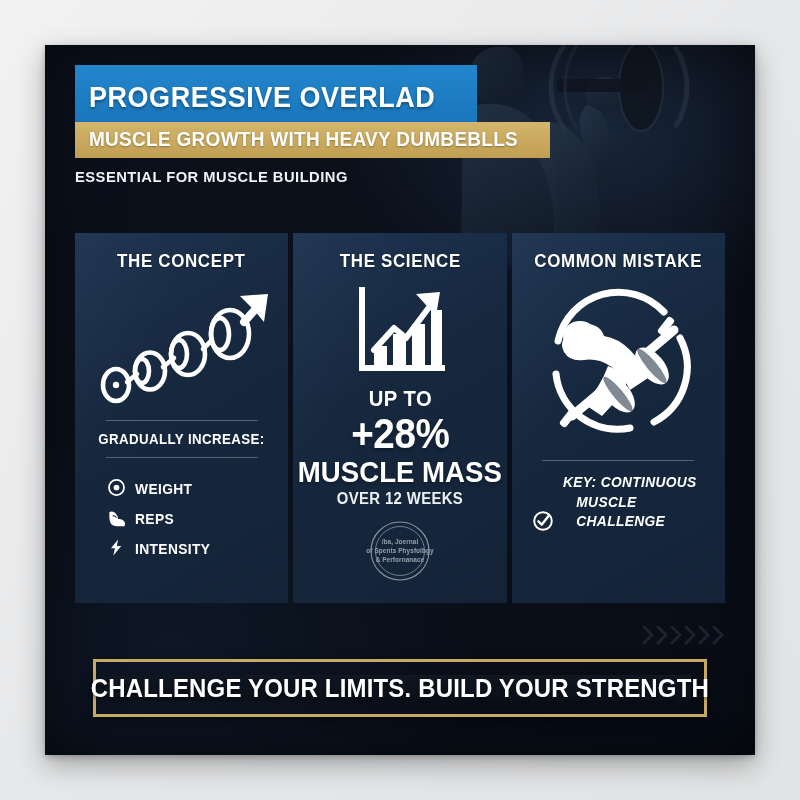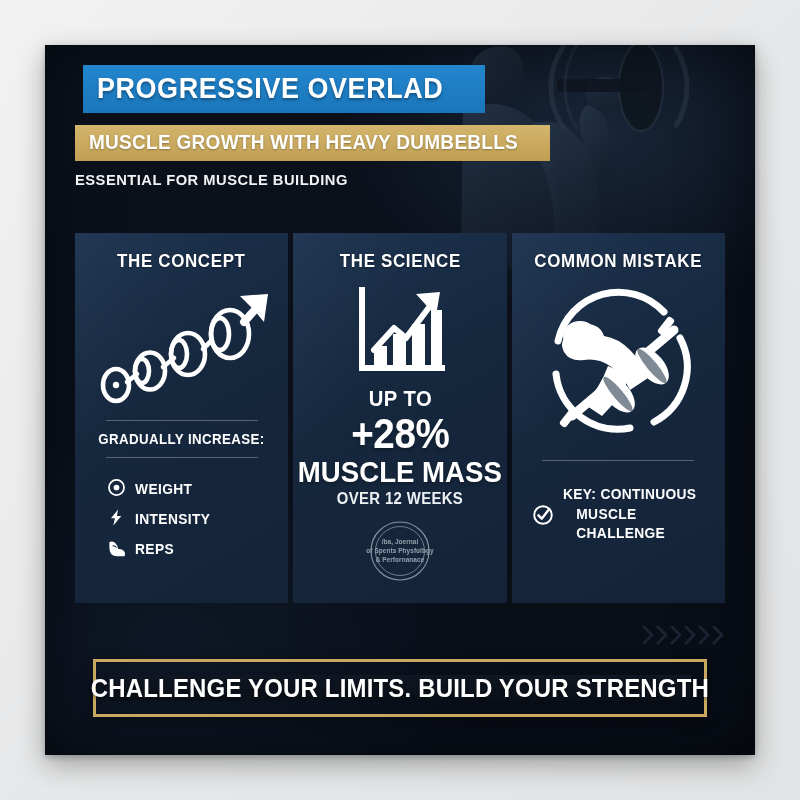--- a/index.html
+++ b/index.html
@@ -29,30 +29,30 @@
   
   .hero-silhouette{
     position:absolute; right:-6px; top:-8px; width:300px; height:230px;
     opacity:.92; pointer-events:none;
   }
 
   
   .header{ position:absolute; left:30px; top:20px; width:560px; z-index:5; }
   .title-bar{
     background:linear-gradient(180deg,#2386cd 0%,#1a76bb 100%);
-    display:inline-block; padding:7px 16px 8px 14px;margin-left:8px;
+    display:inline-block; padding:16px 16px 8px 14px;
   }
   .title-bar span{
     color:#fff; font-size:29px; font-weight:bold; letter-spacing:.6px;
     font-stretch:condensed; text-shadow:0 2px 3px rgba(0,0,0,.35);
     display:block; transform:scaleX(.93); transform-origin:left center;
     white-space:nowrap;
   }
   .subtitle-bar{
-    margin-top:12px;
+    margin-top:0;
     background:linear-gradient(180deg,#d3b56d 0%,#c09f52 100%);
     display:block; width:475px; padding:6px 14px 7px 14px;
   }
   .subtitle-bar span{
     color:#fff; font-size:20px; font-weight:bold; letter-spacing:.3px;
     text-shadow:0 1px 2px rgba(0,0,0,.3);
     display:block; transform:scaleX(.95); transform-origin:left center;
     white-space:nowrap;
   }
   .tagline{
@@ -110,22 +110,22 @@
     transform:scaleX(.93); margin-top:3px; }
   .seal{ margin-top:12px; width:82px; height:62px; position:relative; opacity:.62; }
   .seal-text{
     position:absolute; inset:0; display:flex; flex-direction:column;
     align-items:center; justify-content:center; gap:0;
     color:#dfe6ee; font-size:6.4px; font-weight:bold; letter-spacing:.1px;
     text-align:center; line-height:1.35;
   }
 
   
-  .key-row{ display:flex; align-items:center; gap:9px; width:100%;
-    padding-left:6px; margin-top:14px; }
+  .key-row{ display:flex; align-items:flex-end; gap:9px; width:100%;
+    padding-left:6px; margin-top:2px;font-style:italic; }
   .key-text{ color:#fff; font-size:14.5px; font-weight:bold; letter-spacing:.35px;
     line-height:1.35; transform:scaleX(.95); transform-origin:left center; }
 
   
   .chevrons{ position:absolute; right:28px; top:578px; z-index:3; opacity:.5; }
 
   
   .banner{
     position:absolute; left:48px; bottom:38px; width:614px; height:58px;
     border:3px solid #c9a961; padding:13px; z-index:6;
@@ -222,30 +222,30 @@
         <div class="bullets">
           <div class="bullet">
             <svg width="19" height="19" viewBox="0 0 24 24">
               <circle cx="12" cy="12" r="9.5" fill="none" stroke="#fff" stroke-width="2.2"></circle>
               <circle cx="12" cy="12" r="3.6" fill="#fff"></circle>
             </svg>
             <span class="bullet-label">WEIGHT</span>
           </div>
           <div class="bullet">
             <svg width="19" height="19" viewBox="0 0 24 24">
-              <path d="M14 2 L5 13 h5 l-2 9 l10 -12 h-5.5 z" fill="#fff"></path>
-            </svg>
-            <span class="bullet-label">INTENSITY</span>
-          </div>
-          <div class="bullet">
-            <svg width="19" height="19" viewBox="0 0 24 24">
               <path d="M3 5 q5 -2 8 2 q3 3 3 7 q4 -1 7 2 q3 3 1 7 H12 q-5 0 -7 -3 Q3 16 3 12 Z" fill="#fff"></path>
               <path d="M7 10 q3 -1 5 2" fill="none" stroke="#17293d" stroke-width="1.4"></path>
             </svg>
             <span class="bullet-label">REPS</span>
+          </div>
+          <div class="bullet">
+            <svg width="19" height="19" viewBox="0 0 24 24">
+              <path d="M14 2 L5 13 h5 l-2 9 l10 -12 h-5.5 z" fill="#fff"></path>
+            </svg>
+            <span class="bullet-label">INTENSITY</span>
           </div>
         </div>
       </div>
 
       <div class="panel">
         <div class="panel-title">THE SCIENCE</div>
 
         <svg width="100" height="96" viewBox="0 0 100 96" style="margin-top:12px">
 
           <path d="M12 6 V84 H92" fill="none" stroke="#fff" stroke-width="6" stroke-linecap="square"></path>

